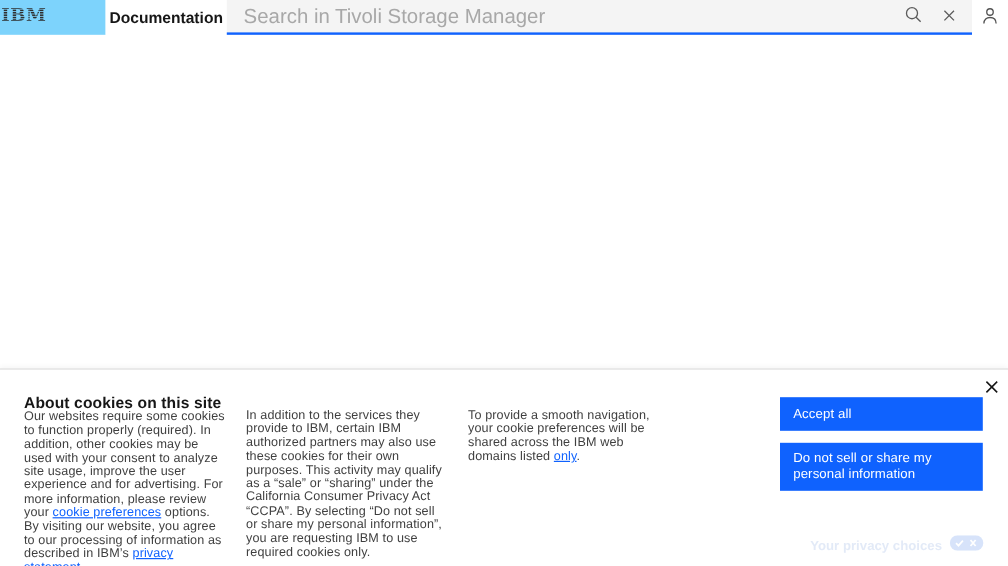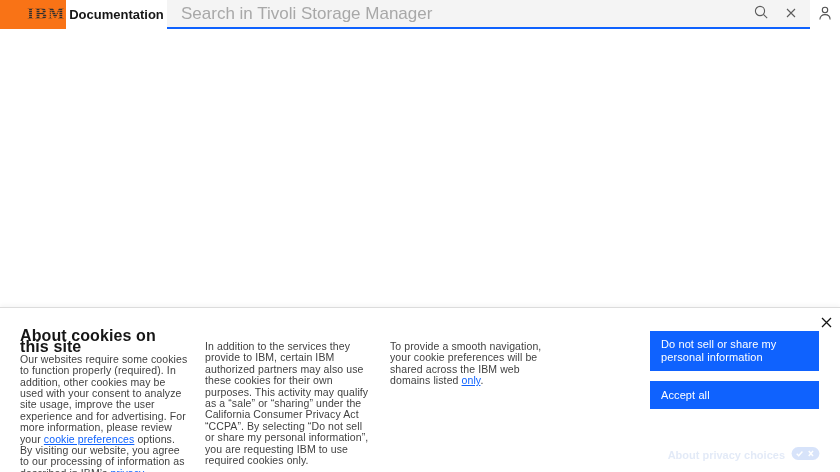--- a/index.html
+++ b/index.html
@@ -8,22 +8,22 @@
     width: 840px; height: 472px;
     background: #ffffff;
     font-family: "Liberation Sans", sans-serif;
     overflow: hidden;
   }
   .screen { position: relative; width: 840px; height: 472px; background:#fff; }
 
   
   .header { display: flex; height: 29px; width: 100%; }
   .logo-region {
-    width: 66px; height: 29px; background: #f97316;
-    display: flex; align-items: center; justify-content: flex-end;
+    width: 88px; height: 29px; background: #7dd3fc;
+    display: flex; align-items: center; justify-content: flex-start;
     cursor: pointer;
   }
   .doc-region {
     width: 101px; height: 29px; background: #ffffff;
     display: flex; align-items: center; justify-content: center;
     font-size: 13px; font-weight: 600; color: #161616; cursor: pointer;
   }
   .search-region {
     flex: 1; height: 29px; background: #f4f4f4;
     border-bottom: 2px solid #0f62fe;
@@ -54,21 +54,21 @@
     background: #ffffff; border-top: 1px solid #dcdcdc;
     box-shadow: 0 -2px 4px rgba(0,0,0,0.04);
   }
   .banner-close {
     position: absolute; top: 6px; right: 5px;
     width: 18px; height: 18px; background: none; border: none; padding: 0;
     display: flex; align-items: center; justify-content: center; cursor: pointer;
   }
   .banner-cols { display: flex; gap: 16px; padding: 22px 0 0 20px; }
   .banner-col { width: 169px; font-size: 10.5px; line-height: 11.4px; color: #3f3f3f; letter-spacing: 0.1px; }
-  .banner-col h4 { margin: 0 0 1px 0; font-size: 16px; line-height: 11.4px; color: #161616; font-weight: bold; }
+  .banner-col h4 { margin: 0 0 1px 0; font-size: 13px; line-height: 11.4px; color: #161616; font-weight: bold; }
   .banner-col p { margin: 0; }
   .pad-top { padding-top: 11px; }
   .banner-col a { color: #0f62fe; text-decoration: underline; cursor: pointer; }
   .btn-col {
     position: absolute; top: 23px; right: 21px; width: 169px;
     display: flex; flex-direction: column; gap: 10px;
   }
   .btn-primary {
     background: #0f62fe; color: #ffffff; border: none; cursor: pointer;
     font-family: "Liberation Sans", sans-serif; font-size: 11px; letter-spacing: 0.1px;
@@ -159,26 +159,26 @@
       </div>
       <div class="banner-col pad-top">
         <p>In addition to the services they provide to IBM, certain IBM authorized partners may also use these cookies for their own purposes. This activity may qualify as a “sale” or “sharing” under the California Consumer Privacy Act “CCPA”. By selecting “Do not sell or share my personal information”, you are requesting IBM to use required cookies only.</p>
       </div>
       <div class="banner-col pad-top">
         <p><span>To provide a smooth navigation, your cookie preferences will be shared across the IBM web domains listed </span><a href="#">only</a><span>.</span></p>
       </div>
     </div>
 
     <div class="btn-col">
+      <button class="btn-primary btn-accept">Accept all</button>
       <button class="btn-primary btn-dns">Do not sell or share my personal information</button>
-      <button class="btn-primary btn-accept">Accept all</button>
     </div>
 
     <div class="privacy-choices">
-      <span class="pc-label">About privacy choices</span>
+      <span class="pc-label">Your privacy choices</span>
       <span>
         <svg width="29" height="13" viewBox="0 0 30 14">
             <rect width="30" height="14" rx="7" fill="#b7cdf6"></rect>
             <path d="M5.5 7.2 l2.2 2.2 4-4.6" stroke="#ffffff" stroke-width="1.6" fill="none"></path>
             <path d="M18.5 4.3 l4.6 5.4 M23.1 4.3 l-4.6 5.4" stroke="#ffffff" stroke-width="1.6" fill="none"></path>
           </svg>
       </span>
     </div>
   </div>
 

